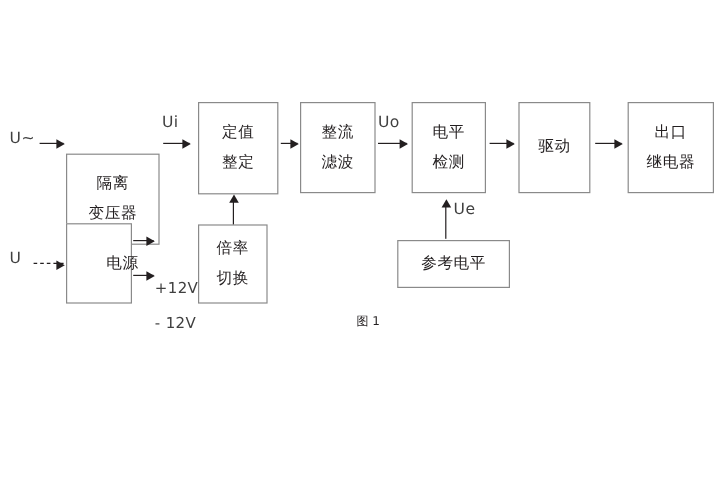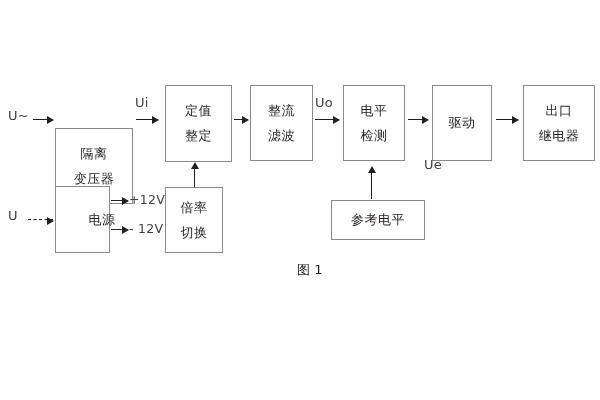--- a/index.html
+++ b/index.html
@@ -38,21 +38,21 @@
   }
   .box.single .ln { margin-top: 0; }
 
   .lbl {
     position: absolute;
     color: #404040;
     font-size: 13px;
     white-space: nowrap;
     letter-spacing: 0.3px;
   }
-  .lbl.sm { font-size: 12.5px; }
+  .lbl.sm { font-size: 12.5px; margin-top: 40px; }
 
   
   .harrow {
     position: absolute;
     height: 1px;
     background: #231f20;
   }
   .harrow::after {
     content: "";
     position: absolute;
@@ -84,21 +84,21 @@
     width: 0;
     height: 0;
     border-left: 4px solid transparent;
     border-right: 4px solid transparent;
     border-bottom: 7px solid #231f20;
   }
 
   .caption {
     position: absolute;
     color: #231f20;
-    font-size: 13px;
+    font-size: 10px;
     white-space: nowrap;
   }
 </style>
 </head>
 <body>
 
 <div id="canvas">
 
   <div class="lbl" style="left:8px; top:108px;">U~</div>
   <div class="harrow" style="left:33px; top:119px; width:20px;"></div>
@@ -162,17 +162,17 @@
     <span class="ln">切换</span>
   </div>
 
   <div class="varrow" style="left:194px; top:168px; height:19px;"></div>
 
   <div class="box single" style="left:331px; top:200px; width:94px; height:40px;align-items:center;">
     <span class="ln">参考电平</span>
   </div>
 
   <div class="varrow" style="left:371px; top:172px; height:27px;"></div>
-  <div class="lbl" style="left:378px; top:157px;margin-left:46px;">Ue</div>
+  <div class="lbl" style="left:378px; top:167px;">Ue</div>
 
   <div class="caption" style="left:297px; top:261px;">图 1</div>
 
 </div>
 
 </body></html>

